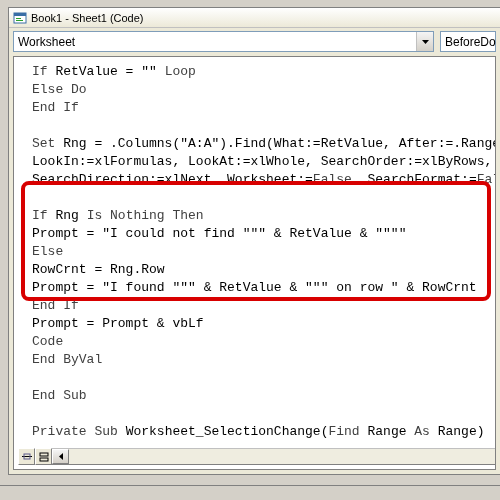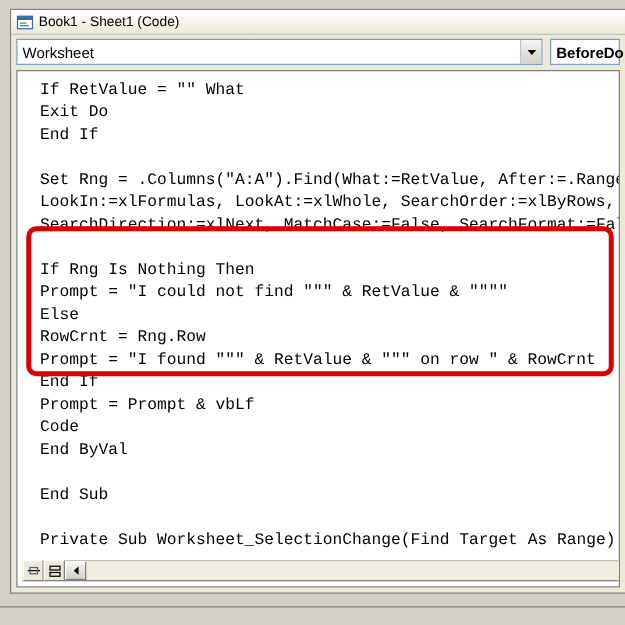--- a/index.html
+++ b/index.html
@@ -72,39 +72,39 @@
     width: 17px;
     height: 19px;
     background: linear-gradient(#f5f5f5,#d4d0c8);
     border-left: 1px solid #c0c0c0;
     display: flex;
     align-items: center;
     justify-content: center;
   }
   .dropdown .arrow svg { display:block; }
   .dd-object { flex: 1; min-width: 0; }
-  .dd-proc { width: 56px; font-weight: bold; }
+  .dd-proc { width: 56px; }
   .codewrap {
     flex: 1;
     margin: 0 4px 4px 4px;
     background: #fff;
     border: 1px solid #808080;
     position: relative;
     overflow: hidden;
   }
   .code {
     font-family: "Consolas", "Courier New", monospace;
     font-size: 13px;
     line-height: 18px;
     white-space: pre;
     padding: 6px 0 6px 18px;
     color: #000;
     overflow: hidden;
   }
-  .kw { color: #000000; }
+  .kw { color: #404040; }
   .highlight-box {
     position: absolute;
     border: 4px solid #d80000;
     border-radius: 8px;
     left: 7px;
     top: 124px;
     width: 470px;
     height: 120px;
     pointer-events: none;
   }
@@ -178,41 +178,41 @@
             <path d="M0 0 L7 0 L3.5 4 Z" fill="#000"></path>
           </svg>
       </span>
     </div>
     <div class="dropdown dd-proc">
       <span class="value">BeforeDo</span>
     </div>
   </div>
 
   <div class="codewrap">
-    <div class="code"><span class="kw">If</span><span> RetValue = "" </span><span class="kw">What</span>
-<span class="kw">Exit Do</span>
+    <div class="code"><span class="kw">If</span><span> RetValue = "" </span><span class="kw">Loop</span>
+<span class="kw">Else Do</span>
 <span class="kw">End If</span>
 <span></span>
 <span class="kw">Set</span><span> Rng = .Columns("A:A").Find(What:=RetValue, After:=.Range("</span>
 <span>LookIn:=xlFormulas, LookAt:=xlWhole, SearchOrder:=xlByRows, _</span>
-<span>SearchDirection:=xlNext, MatchCase:=</span><span class="kw">False</span><span>, SearchFormat:=</span><span class="kw">False</span>
+<span>SearchDirection:=xlNext, Worksheet:=</span><span class="kw">False</span><span>, SearchFormat:=</span><span class="kw">False</span>
 <span></span>
 <span class="kw">If</span><span> Rng </span><span class="kw">Is Nothing Then</span>
 <span>Prompt = "I could not find """ &amp; RetValue &amp; """"</span>
 <span class="kw">Else</span>
 <span>RowCrnt = Rng.Row</span>
 <span>Prompt = "I found """ &amp; RetValue &amp; """ on row " &amp; RowCrnt</span>
 <span class="kw">End If</span>
 <span>Prompt = Prompt &amp; vbLf</span>
 <span class="kw">Code</span>
 <span class="kw">End ByVal</span>
 <span></span>
 <span class="kw">End Sub</span>
 <span></span>
-<span class="kw">Private Sub</span><span> Worksheet_SelectionChange(</span><span class="kw">Find</span><span> Target </span><span class="kw">As</span><span> Range)</span></div>
+<span class="kw">Private Sub</span><span> Worksheet_SelectionChange(</span><span class="kw">Find</span><span> Range </span><span class="kw">As</span><span> Range)</span></div>
     <div class="highlight-box"></div>
 
     <div class="bottombar">
       <div class="viewbtn">
         <svg width="10" height="8" viewBox="0 0 10 8">
             <rect x="0" y="3" width="10" height="1" fill="#000"></rect>
             <rect x="2" y="1" width="6" height="5" fill="none" stroke="#5a5a8a"></rect>
           </svg>
       </div>
       <div class="viewbtn">

